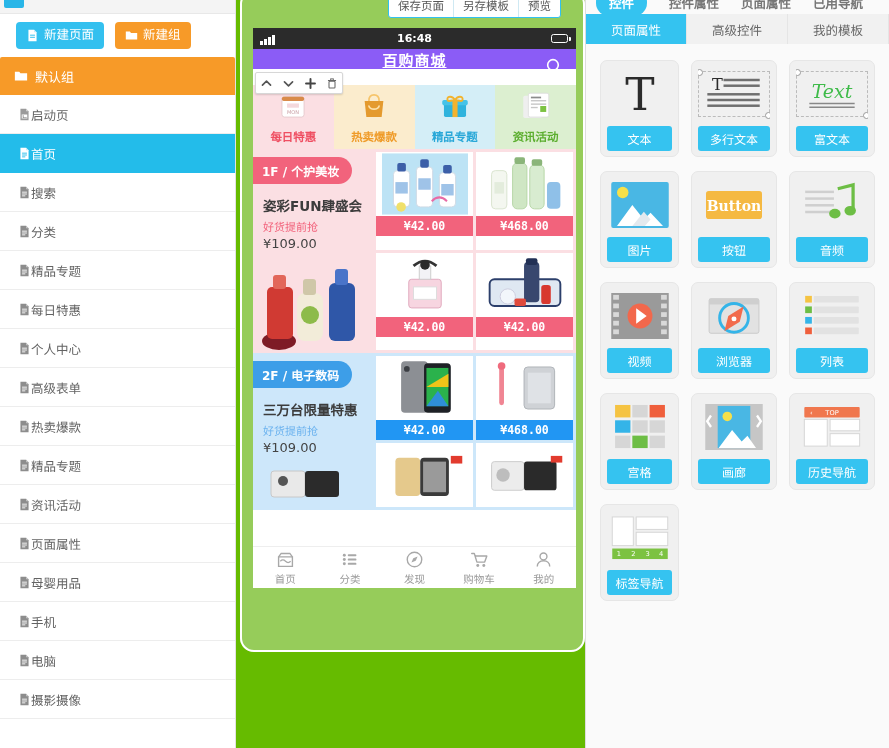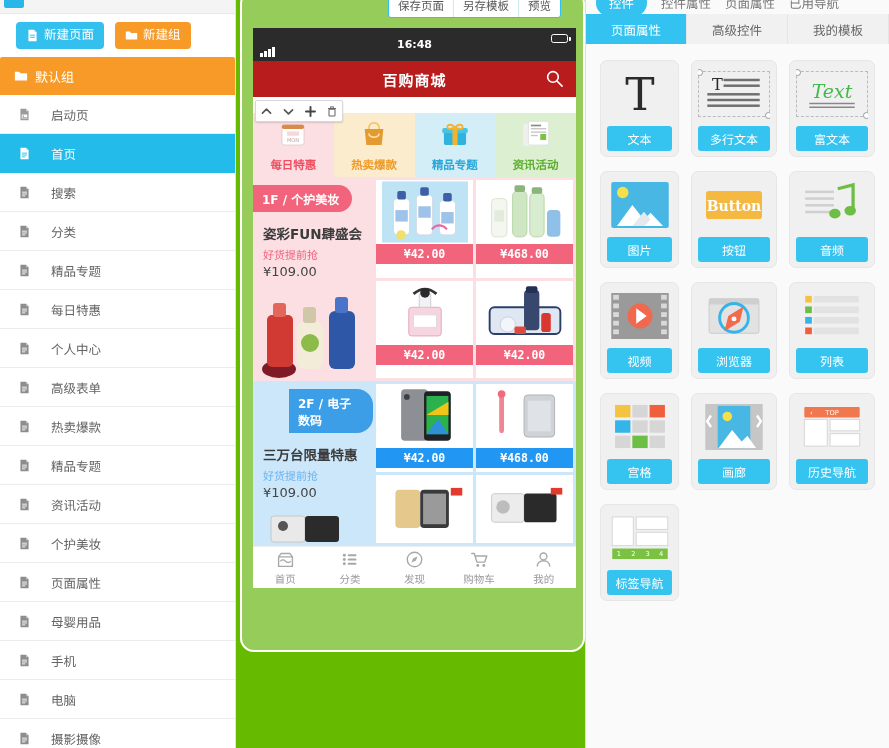--- a/index.html
+++ b/index.html
@@ -43,21 +43,21 @@
   .btn .gi { display:inline-block; width:13px; height:13px; }
 
   .group-header {
     background:#f79a28; color:#fff; height:38px;
     display:flex; align-items:center; gap:7px;
     padding:0 14px; font-size:13px; margin:0 0 0 0;
     border-radius:2px 2px 0 0;
   }
   .page-list { list-style:none; }
   .page-item {
-    height:39px; display:flex; align-items:center; gap:20px;
+    height:39px; display:flex; align-items:center; gap:0;
     padding:12px 18px; font-size:12.5px; color:#636363;
     border-bottom:1px solid #ededed; background:#fff;
     cursor:pointer;
   }
   .page-item.active { background:#23bcea; color:#fff; border-bottom-color:#23bcea; }
   .page-item .doc { flex:0 0 auto; }
 
   
   .ico { display:inline-flex; align-items:center; justify-content:center; }
 
@@ -86,36 +86,36 @@
     display:flex; align-items:center; cursor:pointer;
     border-right:1px solid #cfe9f3; white-space:nowrap;
   }
   .phone-toolbar .tb:last-child{ border-right:none; }
 
   .phone-screen {
     position:absolute; left:13px; top:38px; width:323px; height:560px;
     background:#fff; overflow:hidden;
   }
   .statusbar {
-    height:33px; background:#2b2b2b; color:#fff;
+    height:21px; background:#2b2b2b; color:#fff;
     display:flex; align-items:center; justify-content:center;
     position:relative; font-size:11px; font-weight:bold;
   }
   .statusbar .bars { position:absolute; left:7px; bottom:4px; display:flex; align-items:flex-end; gap:1.5px; }
   .statusbar .bars i { width:2.5px; background:#fff; display:block; }
   .statusbar .batt {
     position:absolute; right:8px; top:6px; width:17px; height:9px;
     border:1.5px solid #fff; border-radius:2.5px;
   }
   .statusbar .batt:after{ content:""; position:absolute; right:-3.5px; top:2px; width:2px; height:4px; background:#fff; border-radius:0 1px 1px 0;}
 
   .app-header {
-    height:36px; background:#b91c1c; color:#fff;
+    height:20px; background:#8b5cf6; color:#fff;
     display:flex; align-items:center; justify-content:center;
-    position:relative; font-size:15px; font-weight:bold; letter-spacing:1px;
+    position:relative; font-size:15px; font-weight:bold; letter-spacing:1px;text-decoration:underline;
   }
   .app-header .search-ic{ position:absolute; right:12px; top:8px; }
   .white-strip{ height:16px; background:#fff; }
 
   .cat-row { display:flex; height:64px; }
   .cat {
     flex:1; display:flex; flex-direction:column; align-items:center;
     justify-content:flex-end; padding-bottom:5px; position:relative;
   }
   .cat .lbl { font-size:11.5px; font-weight:bold; }
@@ -139,21 +139,21 @@
   .floor-right { flex:1; display:grid; grid-template-columns:1fr 1fr; gap:3px; padding:3px; }
   .f1 .floor-left { background:#fbdfe3; } .f1 { background:#fbdfe3; }
   .f2 .floor-left { background:#cde7fa; } .f2 { background:#cde7fa; }
 
   .floor-tag {
     display:inline-block; color:#fff; font-weight:bold; font-size:12px;
     padding:5px 13px 5px 9px; border-radius:0 16px 16px 0;
     margin:8px 0 0 0;
   }
   .f1 .floor-tag{ background:#f2637c;text-align:center; }
-  .f2 .floor-tag{ background:#3d9ee8;margin-left:36px; }
+  .f2 .floor-tag{ background:#3d9ee8; }
   .floor-title { font-size:13.5px; color:#3c3c3c; font-weight:bold; margin:11px 0 0 10px; }
   .floor-sub { font-size:11px; margin:3px 0 0 10px; }
   .f1 .floor-sub{ color:#f2637c; } .f2 .floor-sub{ color:#6cb3ef; }
   .floor-price { font-size:13px; color:#444; margin:2px 0 0 10px; }
   .floor-hero { margin-top:6px; height:96px; position:relative; overflow:hidden;}
 
   .pcard { background:#fff; position:relative; overflow:hidden; }
   .pcard .thumb { height:64px; display:flex; align-items:center; justify-content:center; }
   .pcard .price {
     color:#fff; text-align:center; font-size:11.5px; padding:3px 0; font-weight:bold;
@@ -171,22 +171,22 @@
     justify-content:center; gap:2px; color:#9a9a9a; font-size:10.5px;
     cursor:pointer;
   }
 
   
   .rightpanel {
     flex:1; height:748px; background:#fafafa; position:relative;
     border-left:1px solid #ddd;
   }
   .rp-tabs-top {
-    display:flex; align-items:center; gap:14px; height:14px;
-    padding:0 10px; overflow:hidden; position:relative;
+    display:flex; align-items:center; gap:22px; height:14px;
+    padding:0 10px; overflow:hidden; position:relative;font-weight:bold;
   }
   .rp-tabs-top .tt {
     font-size:12.5px; color:#777; white-space:nowrap; cursor:pointer;
     position:relative; top:-5px;
   }
   .rp-tabs-top .tt.active {
     background:#34c3f0; color:#fff; border-radius:13px; padding:4px 13px;
   }
   .rp-tabs-sub { display:flex; height:30px; background:#f1f1f1; }
   .rp-tabs-sub .st {
@@ -387,32 +387,20 @@
           <span class="doc ico">
             <svg width="13" height="13" viewBox="0 0 16 16">
               <path fill="#8d8d8d" d="M3 1h7l3 3v11H3z"></path>
               <path fill="#c9c9c9" d="M10 1l3 3h-3z"></path>
               <rect x="5" y="7" width="6" height="1.1" fill="#fff"></rect>
               <rect x="5" y="9.3" width="6" height="1.1" fill="#fff"></rect>
               <rect x="5" y="11.6" width="4" height="1.1" fill="#fff"></rect>
             </svg>
           </span>
           <span>资讯活动</span>
-        </li>
-        <li class="page-item">
-          <span class="doc ico">
-            <svg width="13" height="13" viewBox="0 0 16 16">
-              <path fill="#8d8d8d" d="M3 1h7l3 3v11H3z"></path>
-              <path fill="#c9c9c9" d="M10 1l3 3h-3z"></path>
-              <rect x="5" y="7" width="6" height="1.1" fill="#fff"></rect>
-              <rect x="5" y="9.3" width="6" height="1.1" fill="#fff"></rect>
-              <rect x="5" y="11.6" width="4" height="1.1" fill="#fff"></rect>
-            </svg>
-          </span>
-          <span>个护美妆</span>
         </li>
         <li class="page-item">
           <span class="doc ico">
             <svg width="13" height="13" viewBox="0 0 16 16">
               <path fill="#8d8d8d" d="M3 1h7l3 3v11H3z"></path>
               <path fill="#c9c9c9" d="M10 1l3 3h-3z"></path>
               <rect x="5" y="7" width="6" height="1.1" fill="#fff"></rect>
               <rect x="5" y="9.3" width="6" height="1.1" fill="#fff"></rect>
               <rect x="5" y="11.6" width="4" height="1.1" fill="#fff"></rect>
             </svg>

